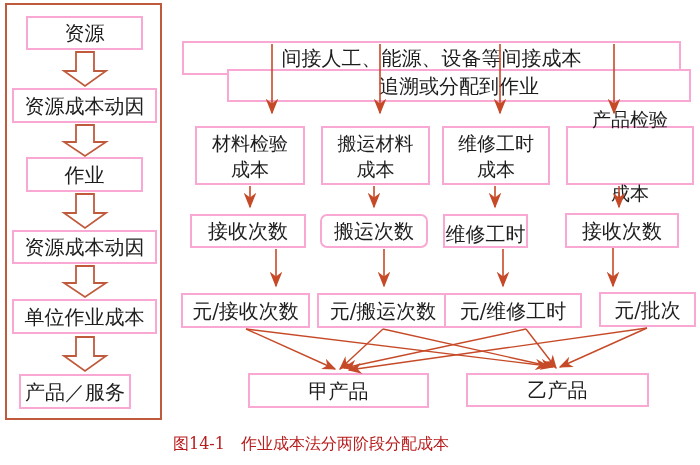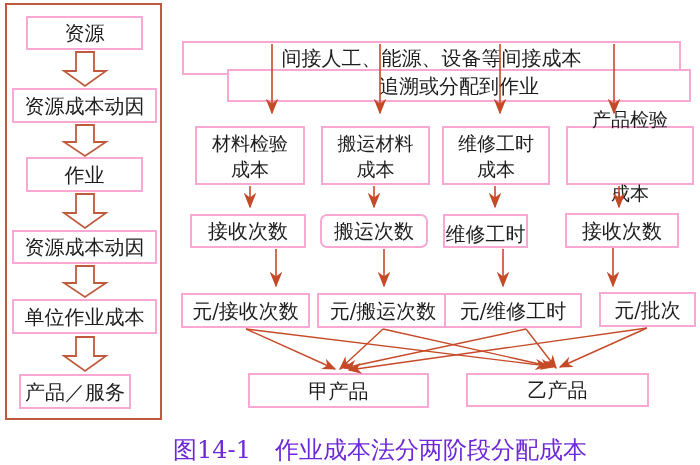--- a/index.html
+++ b/index.html
@@ -12,21 +12,21 @@
     border:2px solid #f9a8d4;
     display:flex;align-items:center;justify-content:center;text-align:center;
     font-size:20px;line-height:1.2;color:#1d1d1d;z-index:2;
   }
   .outer-frame{
     position:absolute;box-sizing:border-box;border:2px solid #bf5b3c;background:#ffffff;z-index:1;
   }
   .two-line{flex-direction:column;line-height:26px;font-size:19px;}
   #connector-layer{position:absolute;left:0;top:0;z-index:3;pointer-events:none;}
   .caption{
-    position:absolute;left:173px;top:434px;font-size:24px;color:#6d28d9;
+    position:absolute;left:173px;top:434px;font-size:16px;color:#b91c1c;
     white-space:pre;z-index:2;
   }
   
   .lc0{left:26px;top:16px;width:117px;height:34px;}
   .lc1{left:12px;top:88px;width:145px;height:35px;}
   .lc2{left:26px;top:157px;width:117px;height:35px;}
   .lc3{left:12px;top:230px;width:145px;height:34px;}
   .lc4{left:12px;top:299px;width:145px;height:35px;}
   .lc5{left:19px;top:374px;width:112px;height:35px;}
   

